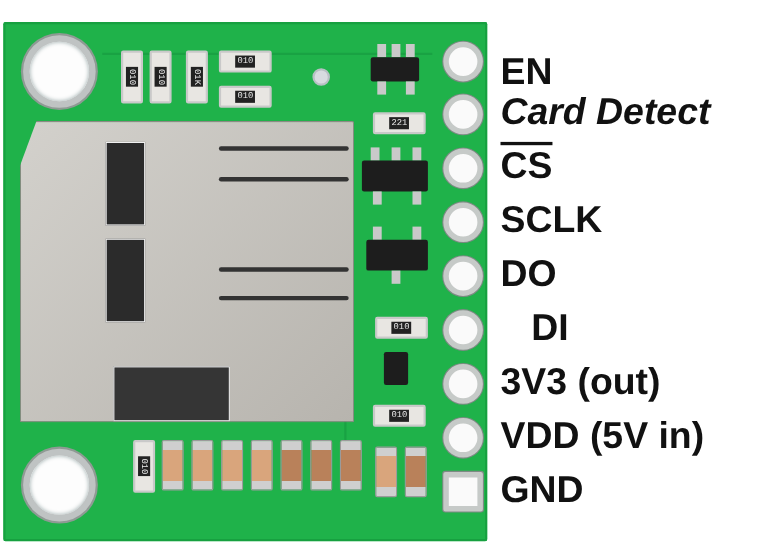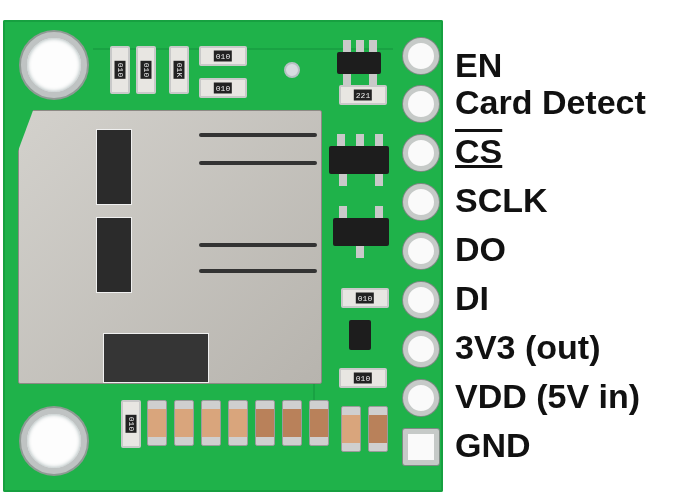--- a/index.html
+++ b/index.html
@@ -52,21 +52,21 @@
     </div>
   <div class="via" style="left:281px;top:42px;width:12px;height:12px;background:#d7dbe0;border-color:#b7c0c4;"></div>
 
   <div class="leg" style="left:340px;top:20px;"></div>
   <div class="leg" style="left:353px;top:20px;"></div>
   <div class="leg" style="left:366px;top:20px;"></div>
   <div class="ic" style="left:334px;top:32px;width:44px;height:22px;"></div>
   <div class="leg" style="left:340px;top:54px;"></div>
   <div class="leg" style="left:366px;top:54px;"></div>
 
-  <div class="res" style="left:336px;top:65px;width:44px;height:16px;">
+  <div class="res" style="left:336px;top:82px;width:44px;height:16px;">
       <span class="lbl">221</span>
     </div>
 
   <div class="leg" style="left:334px;top:114px;"></div>
   <div class="leg" style="left:353px;top:114px;"></div>
   <div class="leg" style="left:372px;top:114px;"></div>
   <div class="ic" style="left:326px;top:126px;width:60px;height:28px;"></div>
   <div class="leg" style="left:336px;top:154px;"></div>
   <div class="leg" style="left:372px;top:154px;"></div>
 
@@ -112,21 +112,21 @@
   <div class="win" style="left:77px;top:106px;width:34px;height:74px;"></div>
   <div class="rail" style="left:180px;top:22px;width:118px;"></div>
   <div class="rail" style="left:180px;top:50px;width:118px;"></div>
   <div class="rail" style="left:180px;top:132px;width:118px;"></div>
   <div class="rail" style="left:180px;top:158px;width:118px;"></div>
   <div class="win" style="left:84px;top:222px;width:104px;height:48px;background:#353535;"></div>
 </div>
 
 <div class="labels">
   <div class="lab" style="top:18px;"><span>EN</span></div>
-  <div class="lab" style="top:55px;"><span>Card Detect</span></div>
-  <div class="lab" style="top:104px;text-decoration:underline;"><span class="overbar">CS</span></div>
+  <div class="lab" style="top:55px;font-style:italic;"><span>Card Detect</span></div>
+  <div class="lab" style="top:104px;"><span class="overbar">CS</span></div>
   <div class="lab" style="top:153px;"><span>SCLK</span></div>
   <div class="lab" style="top:202px;"><span>DO</span></div>
-  <div class="lab" style="top:251px;"><span>DI</span></div>
+  <div class="lab" style="top:251px;margin-left:28px;"><span>DI</span></div>
   <div class="lab" style="top:300px;"><span>3V3</span> <span class="note">(out)</span></div>
   <div class="lab" style="top:349px;"><span>VDD</span> <span class="note">(5V in)</span></div>
   <div class="lab" style="top:398px;"><span>GND</span></div>
 </div>
 
 </body></html>

